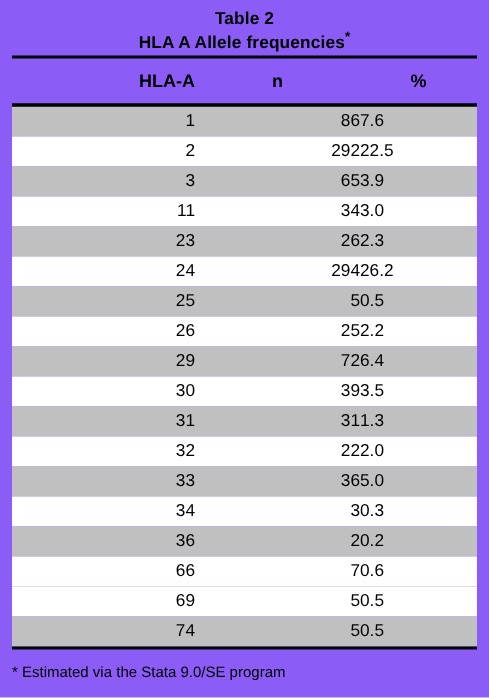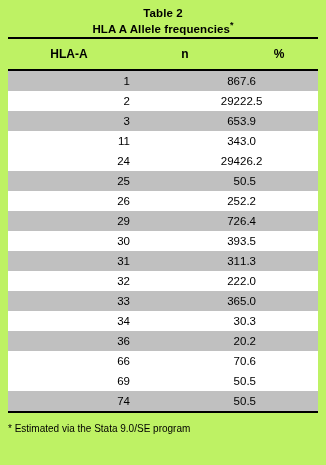--- a/index.html
+++ b/index.html
@@ -11,21 +11,21 @@
     width: 326px;
     height: 465px;
     font-family: "Liberation Sans", sans-serif;
     color: #000000;
     overflow: hidden;
   }
   .page {
     position: relative;
     width: 326px;
     height: 465px;
-    background: #bef264;
+    background: #8b5cf6;
     box-sizing: border-box;
   }
 
   
   .title-block {
     padding-top: 5px;
     text-align: center;
   }
   .title-line {
     font-size: 11.5px;
@@ -58,21 +58,21 @@
   thead tr.head-row th {
     font-size: 12px;
     font-weight: bold;
     padding: 0;
     height: 30px;
     vertical-align: middle;
     border-top: 2px solid #000000;
     border-bottom: 2px solid #000000;
   }
   th.h-allele {
-    text-align: center;
+    text-align: right;
     padding-right: 24px;
   }
   th.h-n {
     text-align: center;
     padding-right: 4px;
   }
   th.h-pct {
     text-align: center;
     padding-right: 10px;
   }
@@ -157,20 +157,25 @@
           <tr class="data-row shaded">
             <td class="v-allele">3</td>
             <td class="v-n">65</td>
             <td class="v-pct">3.9</td>
           </tr>
           <tr class="data-row plain">
             <td class="v-allele">11</td>
             <td class="v-n">34</td>
             <td class="v-pct">3.0</td>
           </tr>
+          <tr class="data-row shaded">
+            <td class="v-allele">23</td>
+            <td class="v-n">26</td>
+            <td class="v-pct">2.3</td>
+          </tr>
           <tr class="data-row plain">
             <td class="v-allele">24</td>
             <td class="v-n">294</td>
             <td class="v-pct">26.2</td>
           </tr>
           <tr class="data-row shaded">
             <td class="v-allele">25</td>
             <td class="v-n">5</td>
             <td class="v-pct">0.5</td>
           </tr>

